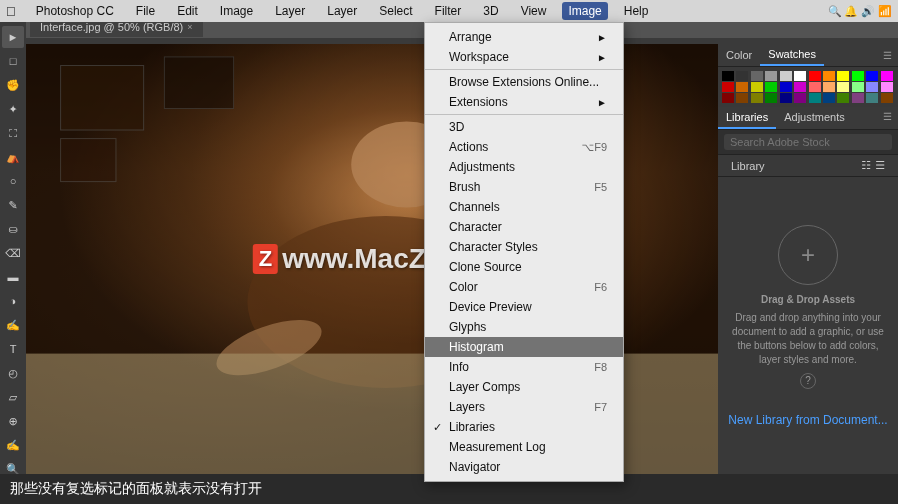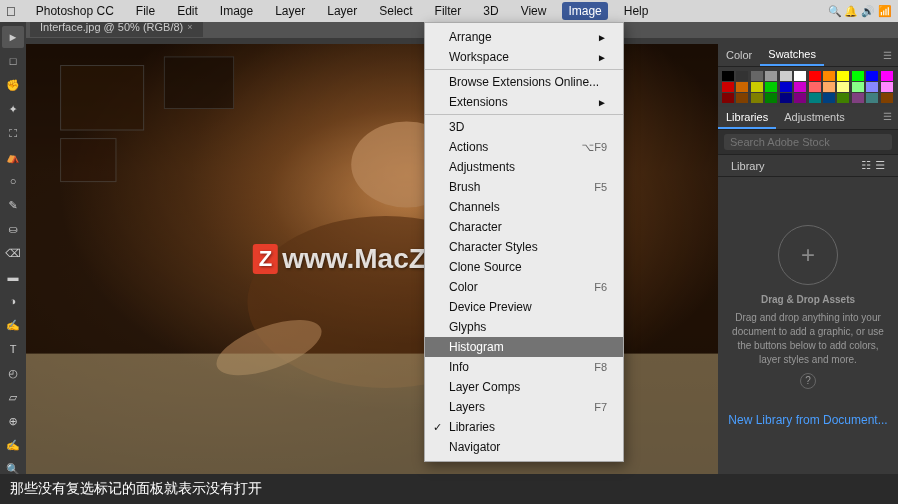--- a/index.html
+++ b/index.html
@@ -590,20 +590,23 @@
   </div>
   <div class="menu-row">
     <span>Layers</span>
     <span class="shortcut">F7</span>
   </div>
   <div class="menu-row">
     <span class="check">✓</span>
     <span>Libraries</span>
   </div>
   <div class="menu-row">
+    <span>Measurement Log</span>
+  </div>
+  <div class="menu-row">
     <span>Navigator</span>
   </div>
 
 </div>
 
 <div class="statusbar">
   <span>那些没有复选标记的面板就表示没有打开</span>
 </div>
 
 </body></html>

